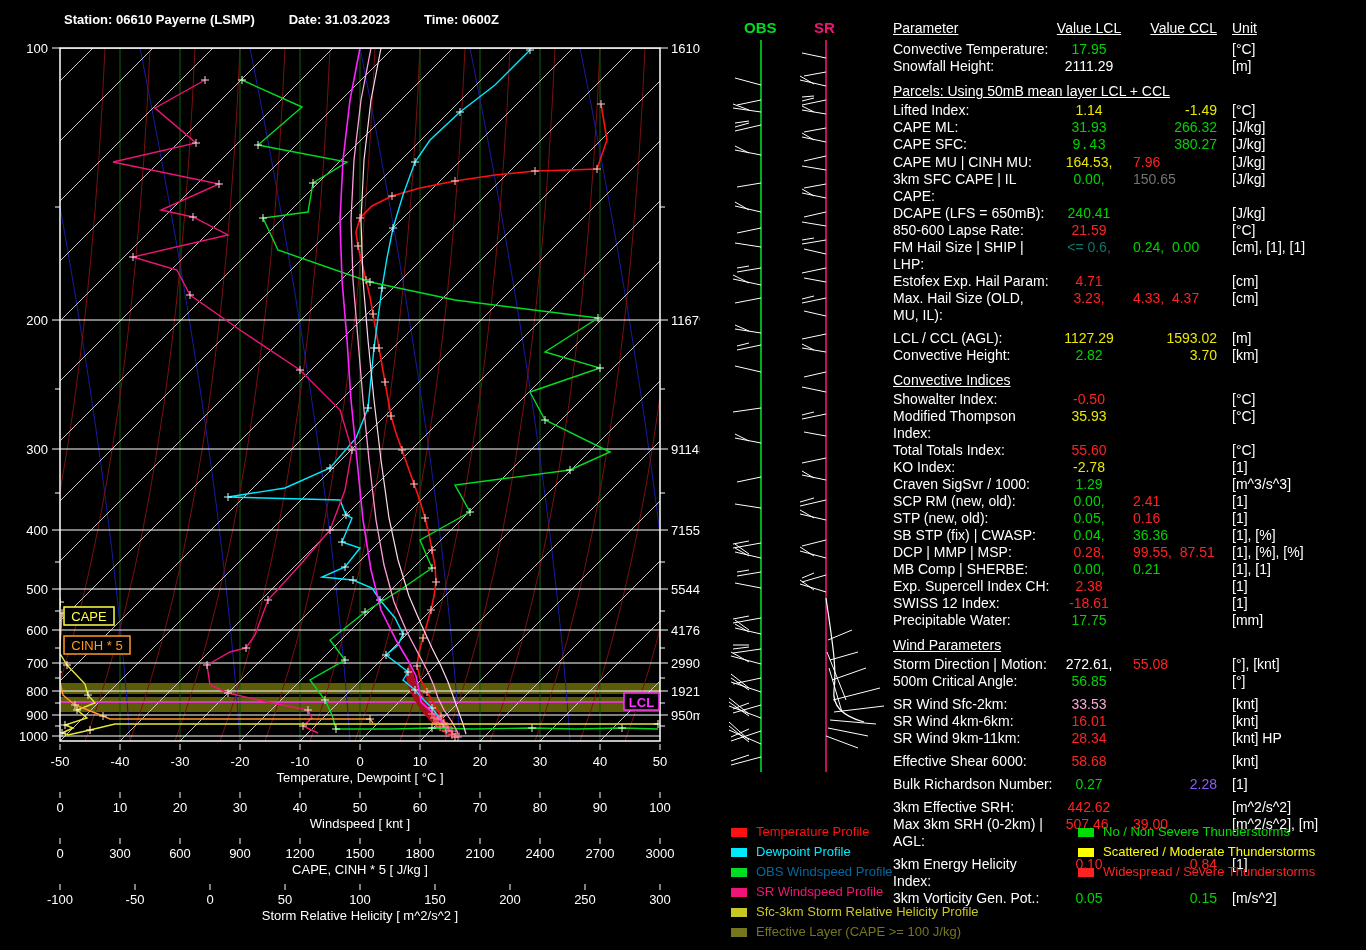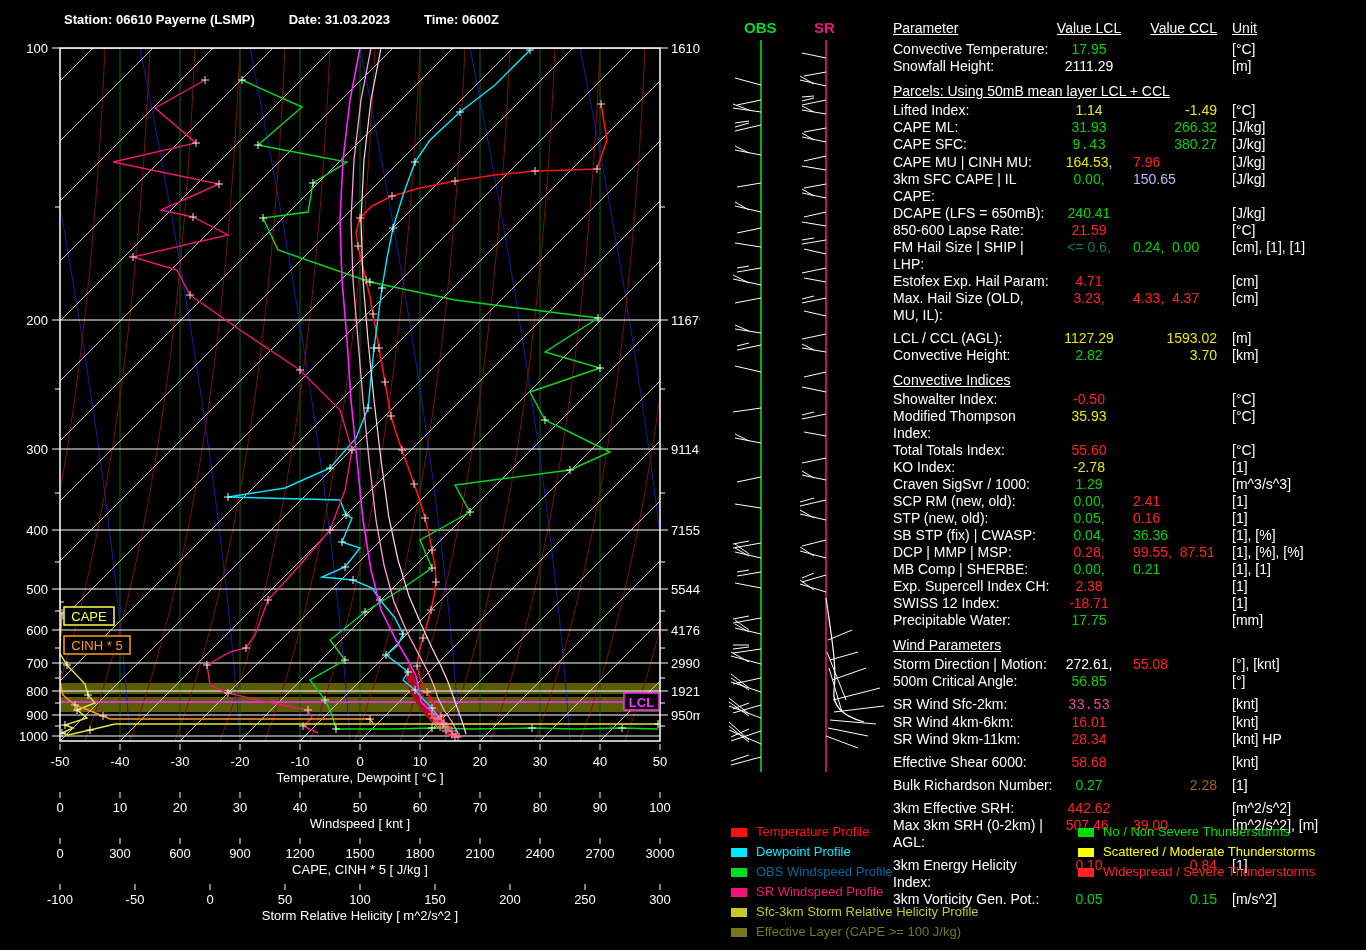--- a/index.html
+++ b/index.html
@@ -720,21 +720,21 @@
       </div>
       <div class="trow">
         <div>CAPE MU | CINH MU:</div>
         <div class="c2" style="color: rgb(232, 232, 0);">164.53,</div>
         <div class="c3l" style="color: rgb(255, 34, 34);">7.96</div>
         <div class="c4">[J/kg]</div>
       </div>
       <div class="trow">
         <div>3km SFC CAPE | IL CAPE:</div>
         <div class="c2" style="color: rgb(0, 212, 0);">0.00,</div>
-        <div class="c3l" style="color: #c4b5fd;">150.65</div>
+        <div class="c3l" style="color: #737373;">150.65</div>
         <div class="c4">[J/kg]</div>
       </div>
       <div class="trow">
         <div>DCAPE (LFS = 650mB):</div>
         <div class="c2" style="color: rgb(0, 212, 0);">240.41</div>
         <div class="c3l"></div>
         <div class="c4">[J/kg]</div>
       </div>
       <div class="trow">
         <div>850-600 Lapse Rate:</div>
@@ -834,21 +834,21 @@
         <div class="c4">[1], [1]</div>
       </div>
       <div class="trow">
         <div>Exp. Supercell Index CH:</div>
         <div class="c2" style="color: rgb(255, 34, 34);">2.38</div>
         <div class="c3l"></div>
         <div class="c4">[1]</div>
       </div>
       <div class="trow">
         <div>SWISS 12 Index:</div>
-        <div class="c2" style="color: rgb(255, 34, 34);">-18.71</div>
+        <div class="c2" style="color: rgb(255, 34, 34);">-18.61</div>
         <div class="c3l"></div>
         <div class="c4">[1]</div>
       </div>
       <div class="trow">
         <div>Precipitable Water:</div>
         <div class="c2" style="color: rgb(0, 212, 0);">17.75</div>
         <div class="c3l"></div>
         <div class="c4">[mm]</div>
       </div>
       <div class="sec">Wind Parameters</div>
@@ -859,21 +859,21 @@
         <div class="c4">[°], [knt]</div>
       </div>
       <div class="trow">
         <div>500m Critical Angle:</div>
         <div class="c2" style="color: rgb(0, 212, 0);">56.85</div>
         <div class="c3l"></div>
         <div class="c4">[°]</div>
       </div>
       <div class="trow sp">
         <div>SR Wind Sfc-2km:</div>
-        <div class="c2" style="color: #ec4899; font-family: Liberation Mono, monospace;">33.53</div>
+        <div class="c2" style="color: #f9a8d4;">33.53</div>
         <div class="c3l"></div>
         <div class="c4">[knt]</div>
       </div>
       <div class="trow">
         <div>SR Wind 4km-6km:</div>
         <div class="c2" style="color: rgb(255, 34, 34);">16.01</div>
         <div class="c3l"></div>
         <div class="c4">[knt]</div>
       </div>
       <div class="trow">
@@ -884,21 +884,21 @@
       </div>
       <div class="trow sp">
         <div>Effective Shear 6000:</div>
         <div class="c2" style="color: rgb(255, 34, 34);">58.68</div>
         <div class="c3l"></div>
         <div class="c4">[knt]</div>
       </div>
       <div class="trow sp">
         <div>Bulk Richardson Number:</div>
         <div class="c2" style="color: rgb(0, 212, 0);">0.27</div>
-        <div class="c3r" style="color: #a16207;">2.28</div>
+        <div class="c3r" style="color: #8b5cf6;">2.28</div>
         <div class="c4">[1]</div>
       </div>
       <div class="trow sp">
         <div>3km Effective SRH:</div>
         <div class="c2" style="color: rgb(255, 34, 34);">442.62</div>
         <div class="c3l"></div>
         <div class="c4">[m^2/s^2]</div>
       </div>
       <div class="trow">
         <div>Max 3km SRH (0-2km) | AGL:</div>

